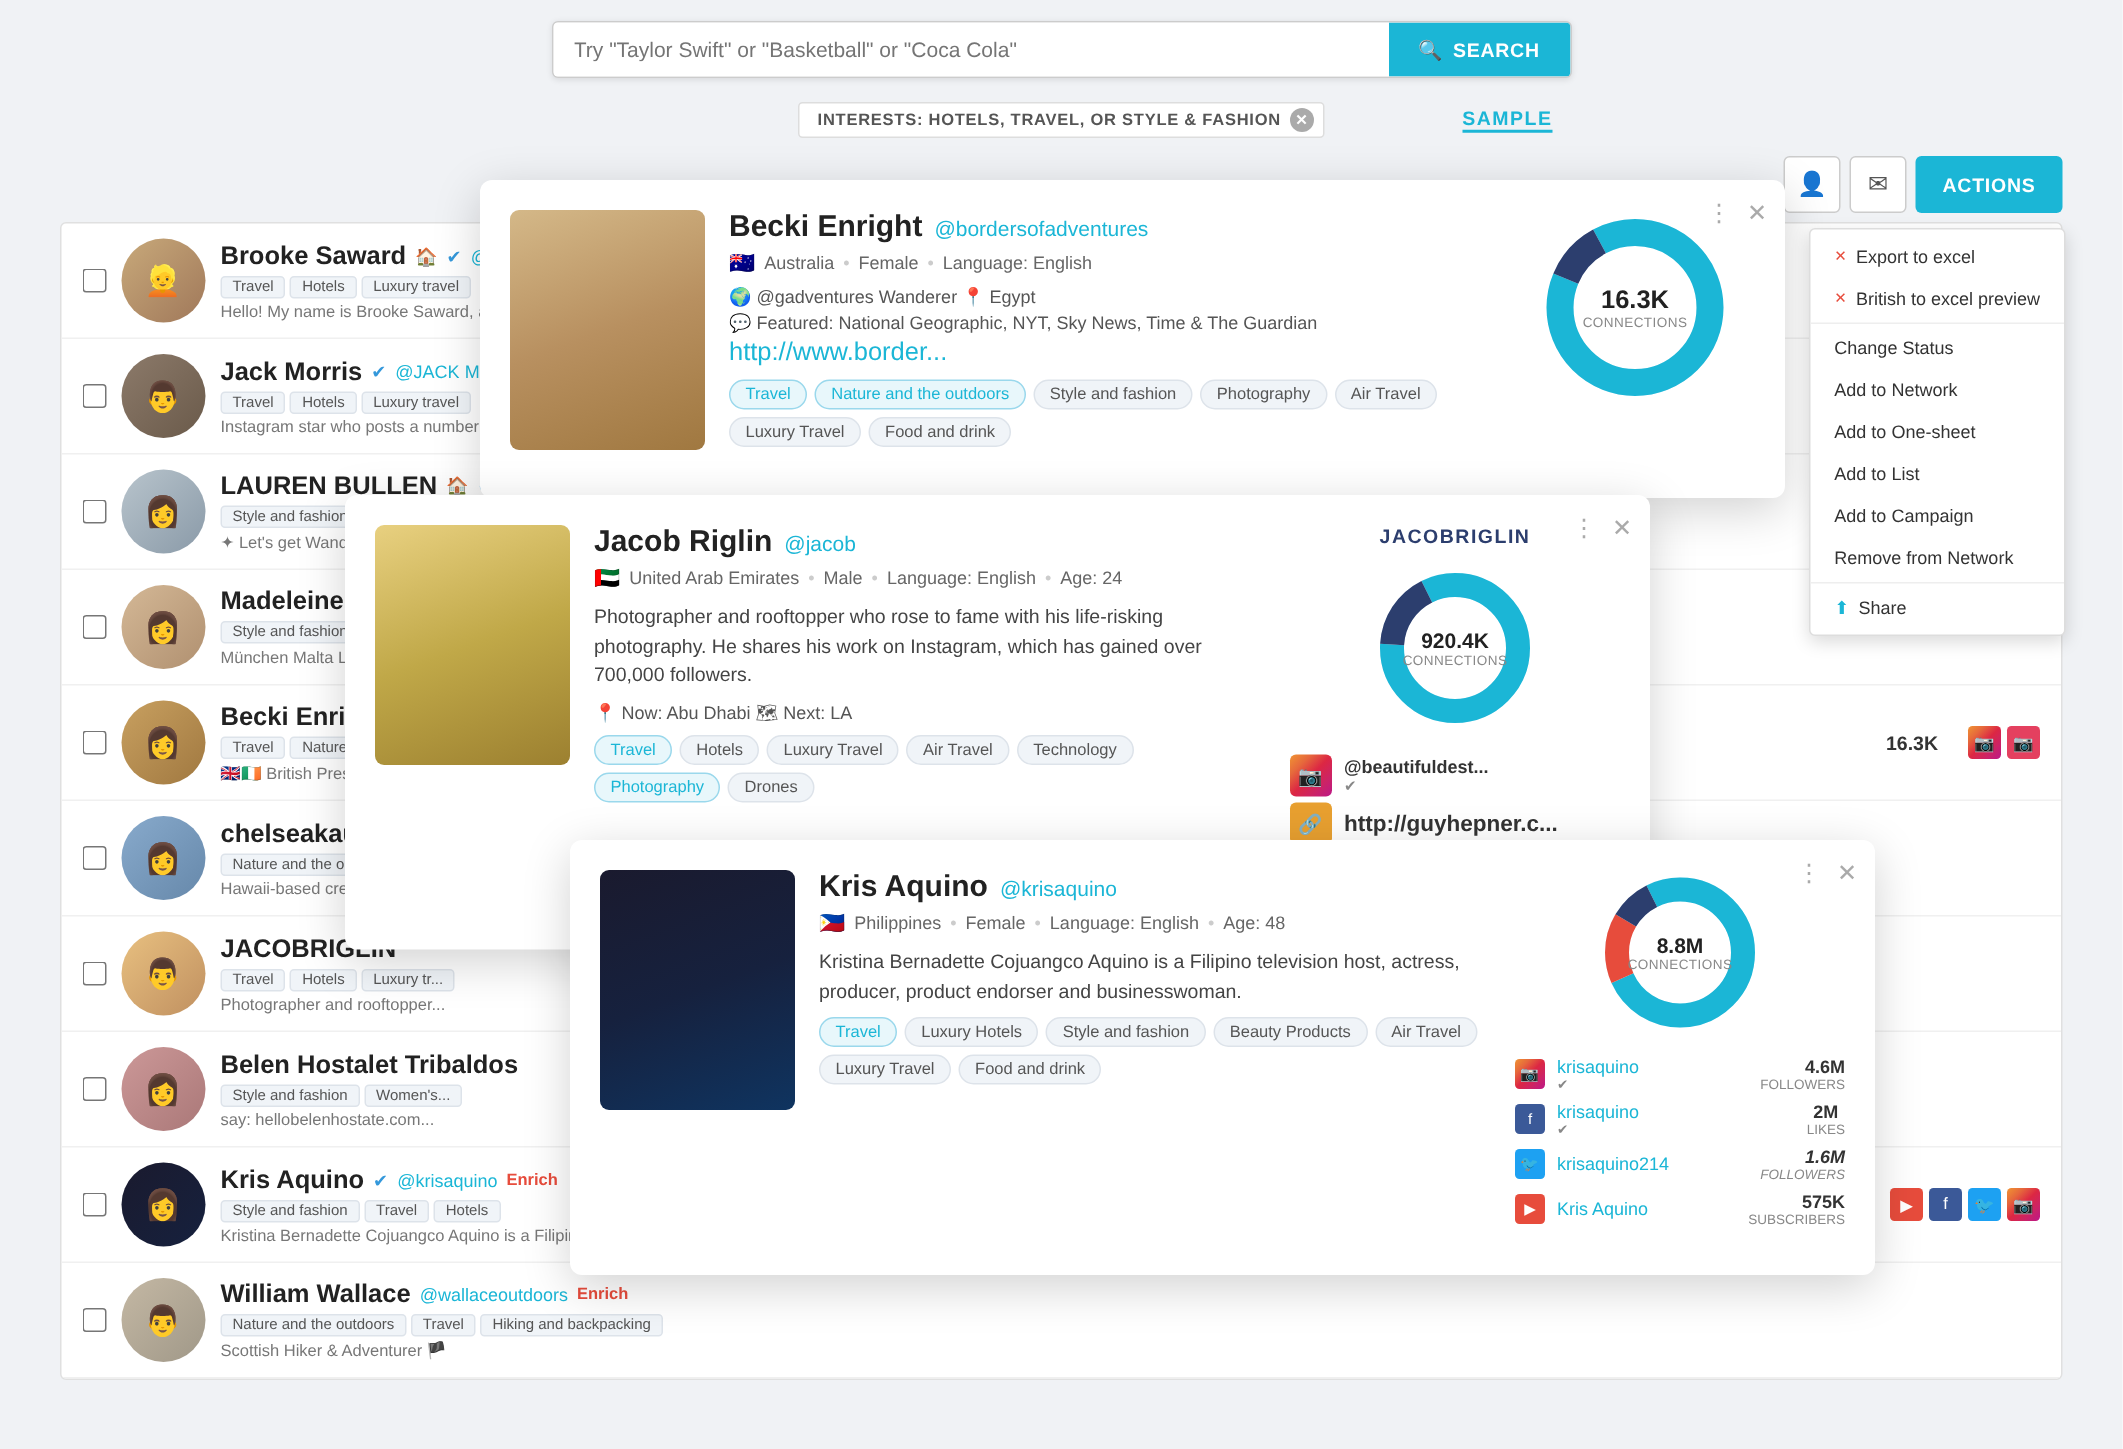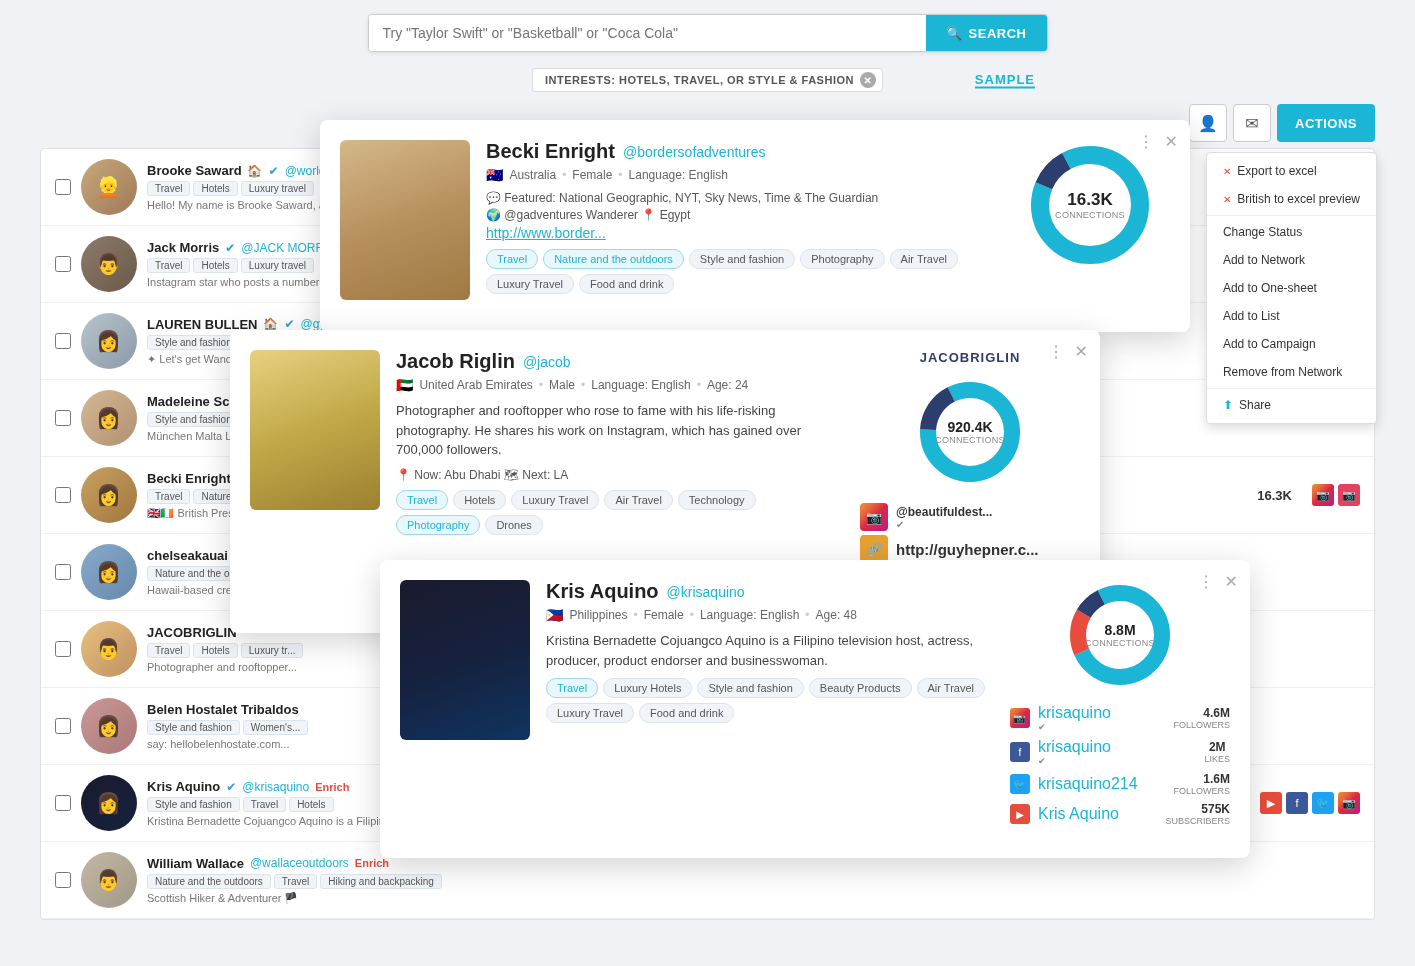--- a/index.html
+++ b/index.html
@@ -215,21 +215,21 @@
       min-width: 0;
     }
     .name-row {
       display: flex;
       align-items: center;
       gap: 6px;
       flex-wrap: wrap;
     }
     .inf-name {
       font-weight: 700;
-      font-size: 13px;
+      font-size: 17px;
       color: #222;
     }
     .verified-icon {
       color: #3498db;
       font-size: 12px;
     }
     .home-icon { font-size: 12px; color: #888; }
     .handle {
       color: #1bb6d6;
       font-size: 12px;
@@ -479,21 +479,21 @@
       flex-direction: column;
       gap: 6px;
       min-width: 220px;
     }
     .kris-stat-row {
       display: flex;
       align-items: center;
       gap: 8px;
     }
     .kris-stat-handle {
-      font-size: 16px;
+      font-size: 12px;
       color: #1bb6d6;
     }
     .kris-stat-num {
       font-size: 12px;
       font-weight: 700;
       color: #333;
     }
     .kris-stat-label {
       font-size: 9px;
       color: #888;
@@ -513,22 +513,21 @@
       top: 12px;
       right: 36px;
       cursor: pointer;
       color: #aaa;
       font-size: 16px;
     }
 
     
     .overlay-link {
       color: #1bb6d6;
-      font-size: 14px;
-      text-decoration: underline;
+      font-size: 17px;
     }
     .donut-followers-num {
       font-size: 14px;
       font-weight: 800;
       color: #333;
     }
     .donut-followers-label {
       font-size: 9px;
       color: #888;
       text-transform: uppercase;
@@ -814,22 +813,22 @@
         <span class="overlay-handle">@bordersofadventures</span>
       </div>
       <div class="overlay-meta">
         <span class="meta-flag">🇦🇺</span>
         <span>Australia</span>
         <span class="meta-sep">•</span>
         <span>Female</span>
         <span class="meta-sep">•</span>
         <span>Language: English</span>
       </div>
+      <div class="overlay-detail">🌍 @gadventures Wanderer 📍 Egypt</div>
       <div class="overlay-detail">💬 Featured: National Geographic, NYT, Sky News, Time &amp; The Guardian</div>
-      <div class="overlay-detail">🌍 @gadventures Wanderer 📍 Egypt</div>
       <div class="overlay-detail">
         <span class="overlay-link">http://www.border...</span>
       </div>
       <div class="overlay-tags">
         <span class="overlay-tag active-tag">Travel</span>
         <span class="overlay-tag active-tag">Nature and the outdoors</span>
         <span class="overlay-tag">Style and fashion</span>
         <span class="overlay-tag">Photography</span>
         <span class="overlay-tag">Air Travel</span>
         <span class="overlay-tag">Luxury Travel</span>
@@ -991,21 +990,21 @@
         <div style="text-align:center;">
           <div class="kris-stat-num">2M</div>
           <div class="kris-stat-label">LIKES</div>
         </div>
       </div>
       <div class="kris-stat-row">
         <div class="soc-icon soc-tw" style="width:20px;height:20px;font-size:10px;">🐦</div>
         <div style="flex:1;">
           <div class="kris-stat-handle">krisaquino214</div>
         </div>
-        <div style="text-align:right;">
+        <div style="text-align:right;font-style:italic;">
           <div class="kris-stat-num">1.6M</div>
           <div class="kris-stat-label">FOLLOWERS</div>
         </div>
       </div>
       <div class="kris-stat-row">
         <div class="soc-icon soc-yt" style="width:20px;height:20px;font-size:10px;">▶</div>
         <div style="flex:1;">
           <div class="kris-stat-handle">Kris Aquino</div>
         </div>
         <div style="text-align:right;">

